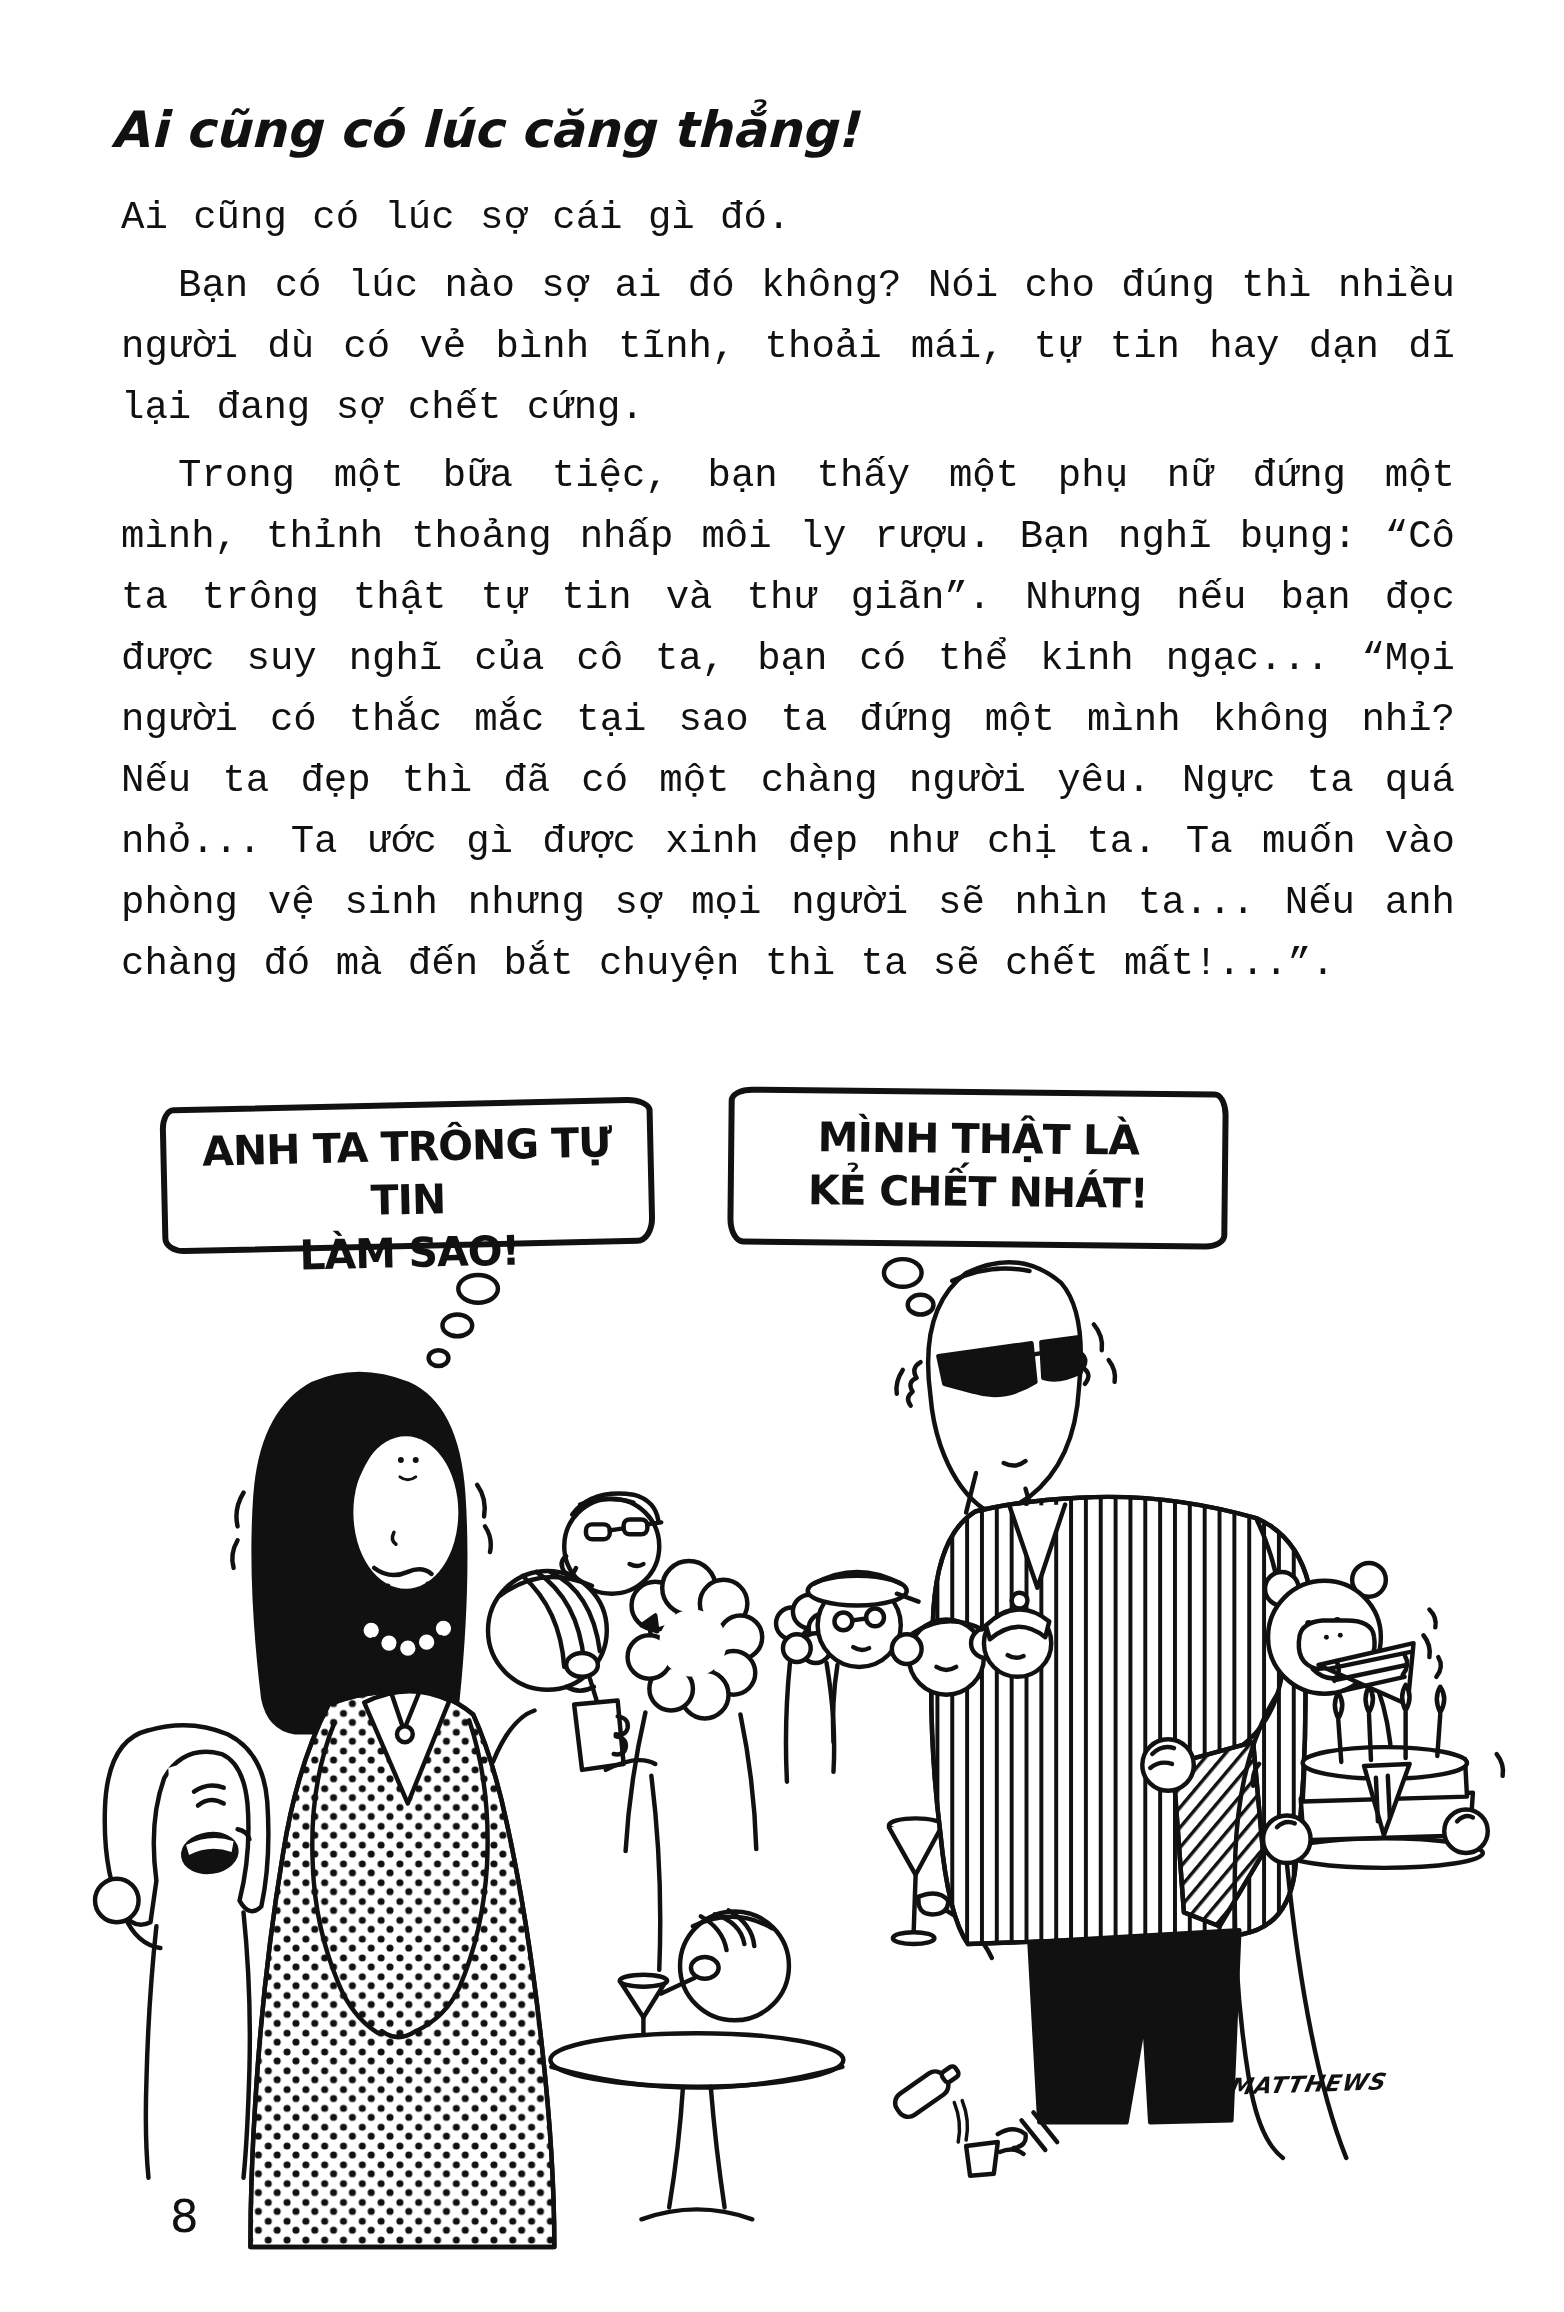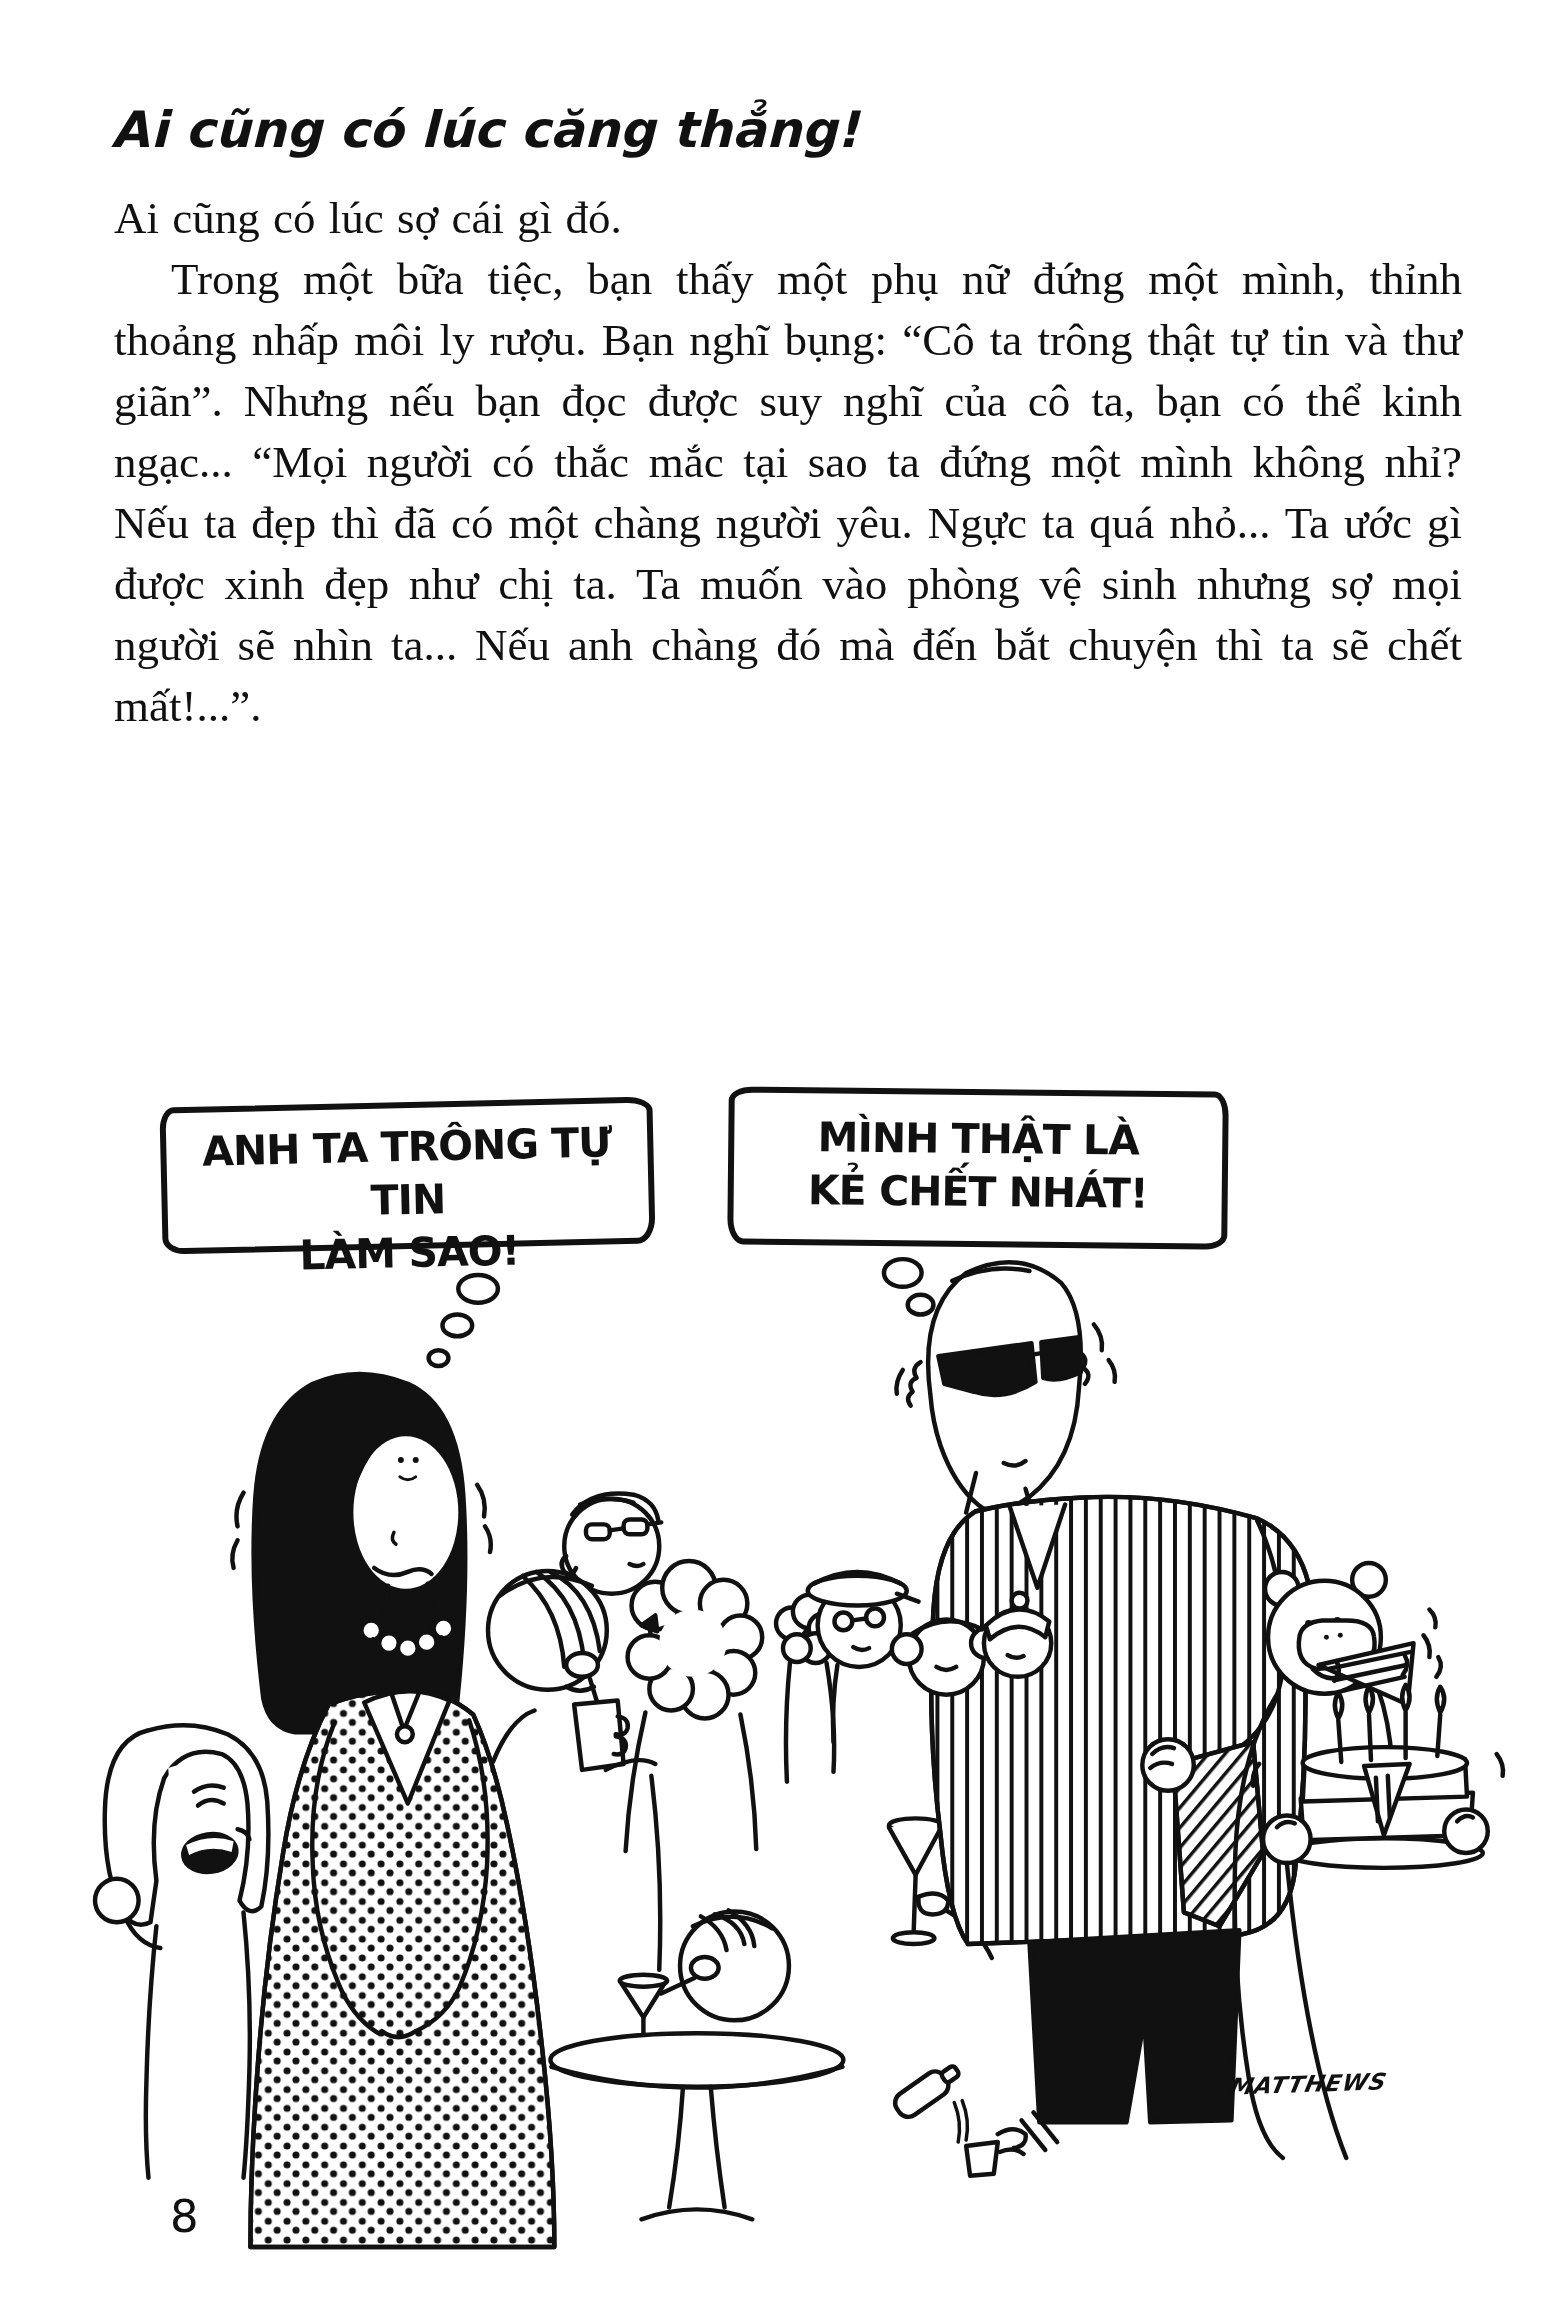--- a/index.html
+++ b/index.html
@@ -11,22 +11,22 @@
   }
   .content{position:absolute;left:114px;top:103px;width:1348px;}
   .chapter-title{
     font-family:"DejaVu Sans","Liberation Sans",sans-serif;
     font-style:italic;font-weight:bold;
     font-size:50px;line-height:1.1;margin:0 0 30px 0;
     transform:skewX(-3deg);transform-origin:left bottom;
     letter-spacing:0px;
   }
   .body-text p{
-    font-size:45px;line-height:61px;margin:0;
-    text-align:justify;word-spacing:2px;
+    font-size:39px;line-height:61px;margin:7px;
+    text-align:justify;word-spacing:2px;font-family:Liberation Mono, monospace;
   }
   .body-text p.indent{text-indent:57px;}
   .figure{position:absolute;left:0;top:1069px;width:1564px;height:1183px;}
   .figure svg{position:absolute;left:0;top:0;}
   .bubble{
     position:absolute;box-sizing:border-box;background:#fff;
     border:6px solid #111;
     text-align:center;
     font-family:"DejaVu Sans","Liberation Sans",sans-serif;
     font-weight:700;color:#111;
@@ -58,20 +58,21 @@
     font-size:45px;color:#111;z-index:8;
   }
 </style>
 </head>
 <body>
 
 <div class="content">
   <h1 class="chapter-title">Ai cũng có lúc căng thẳng!</h1>
   <div class="body-text">
     <p>Ai cũng có lúc sợ cái gì đó.</p>
+    <p class="indent">Bạn có lúc nào sợ ai đó không? Nói cho đúng thì nhiều người dù có vẻ bình tĩnh, thoải mái, tự tin hay dạn dĩ lại đang sợ chết cứng.</p>
     <p class="indent">Trong một bữa tiệc, bạn thấy một phụ nữ đứng một mình, thỉnh thoảng nhấp môi ly rượu. Bạn nghĩ bụng: “Cô ta trông thật tự tin và thư giãn”. Nhưng nếu bạn đọc được suy nghĩ của cô ta, bạn có thể kinh ngạc... “Mọi người có thắc mắc tại sao ta đứng một mình không nhỉ? Nếu ta đẹp thì đã có một chàng người yêu. Ngực ta quá nhỏ... Ta ước gì được xinh đẹp như chị ta. Ta muốn vào phòng vệ sinh nhưng sợ mọi người sẽ nhìn ta... Nếu anh chàng đó mà đến bắt chuyện thì ta sẽ chết mất!...”.</p>
   </div>
 </div>
 
 <div class="figure">
 
   <div class="bubble bubble-left">
     <span class="bline">ANH TA TRÔNG TỰ TIN</span>
     <span class="bline">LÀM SAO!</span>
   </div>

